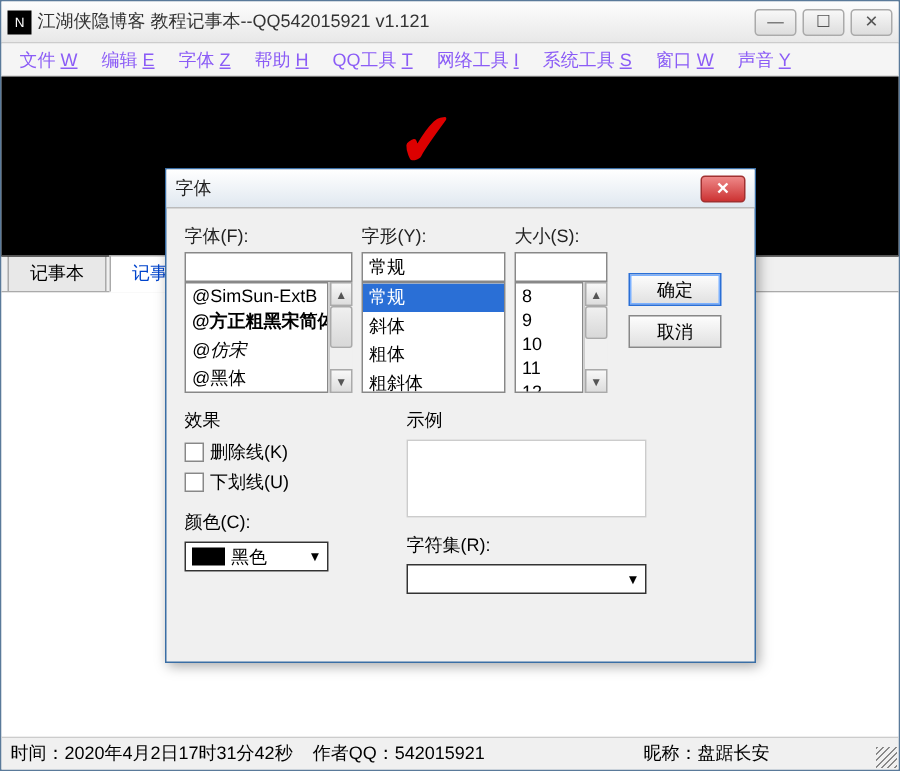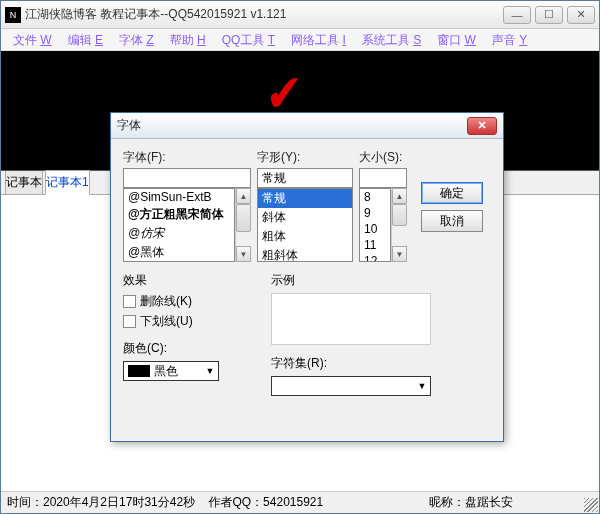--- a/index.html
+++ b/index.html
@@ -14,21 +14,21 @@
   
   .menubar { height: 22px; background: #f5f5f5; border-bottom: 1px solid #ddd; display: flex; padding: 0 4px; }
   .menu-item { padding: 3px 8px; cursor: default; color: #8b5cf6; }
   .menu-item u { text-decoration: underline; }
   
   .banner { height: 120px; background: #000; position: relative; border-bottom: 1px solid #555; overflow: hidden; display: flex; align-items: center; justify-content: center; }
   .banner-art { color: #fff; font-size: 56px; font-weight: bold; font-style: italic; letter-spacing: -4px; font-family: Arial; position: relative; }
   .banner-red { color: #d00; position: absolute; left: -30px; top: -8px; transform: rotate(-12deg); font-size: 42px; }
   
   .tabstrip { height: 24px; display: flex; align-items: flex-end; padding-left: 4px; background: #f0f0f0; border-bottom: 1px solid #aaa; }
-  .tab { padding: 3px 0; border: 1px solid #aaa; border-bottom: none; background: #e8e8e8; margin-right: 2px; cursor: default; }
+  .tab { padding: 3px 14px; border: 1px solid #aaa; border-bottom: none; background: #e8e8e8; margin-right: 2px; cursor: default; }
   .tab.active { background: #fff; color: #0044cc; border-bottom: 1px solid #fff; position: relative; top: 1px; }
   
   .content { flex: 1; background: #fff; position: relative; }
   
   .statusbar { height: 22px; background: #f0f0f0; border-top: 1px solid #ccc; display: flex; align-items: center; padding: 0 6px; gap: 30px; }
   
   .resize-grip { position: absolute; right: 2px; bottom: 2px; width: 14px; height: 14px; background: repeating-linear-gradient(135deg,#888 0,#888 1px,transparent 1px,transparent 3px); }
   
   
   .dialog { position: absolute; left: 110px; top: 112px; width: 394px; height: 330px; background: #f0f0f0; border: 1px solid #3a6ea5; box-shadow: 2px 2px 8px rgba(0,0,0,0.35); display: flex; flex-direction: column; }
@@ -119,21 +119,21 @@
 </div>
 
 <div class="dialog">
   <div class="dlg-titlebar">
     <div class="dlg-title">字体</div>
     <div class="dlg-close">✕</div>
   </div>
   <div class="dlg-body">
     <div class="row1">
 
-      <div class="col" style="width:128px">
+      <div class="col" style="width:112px">
         <div class="col-label">字体(F):</div>
         <input class="textfield" value="" style="">
         <div style="display:flex;height:74px">
           <div class="listbox" id="font-list" style="flex:1">
               <div class="item ">@SimSun-ExtB</div>
               <div class="item font-fangzheng">@方正粗黑宋简体</div>
               <div class="item font-fangsong">@仿宋</div>
               <div class="item font-heiti">@黑体</div>
             </div>
           <div class="scrollbar">
@@ -150,21 +150,21 @@
         <div class="col-label">字形(Y):</div>
         <input class="textfield" value="常规" style="">
         <div class="listbox" id="style-list" style="height:74px">
             <div class="item sel">常规</div>
             <div class="item">斜体</div>
             <div class="item">粗体</div>
             <div class="item">粗斜体</div>
           </div>
       </div>
 
-      <div class="col" style="width:48px">
+      <div class="col" style="width:62px">
         <div class="col-label">大小(S):</div>
         <input class="textfield" value="" style="">
         <div style="display:flex;height:74px">
           <div class="listbox" id="size-list" style="flex:1">
               <div class="item">8</div>
               <div class="item">9</div>
               <div class="item">10</div>
               <div class="item">11</div>
               <div class="item">12</div>
             </div>

